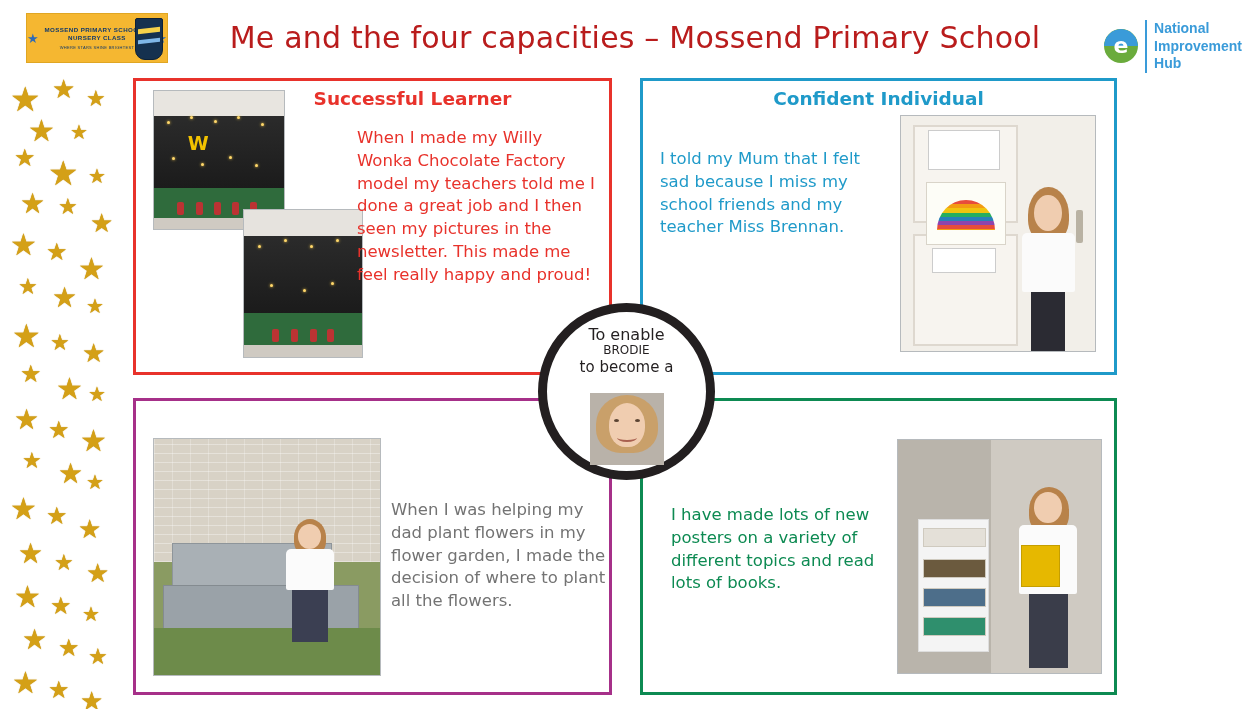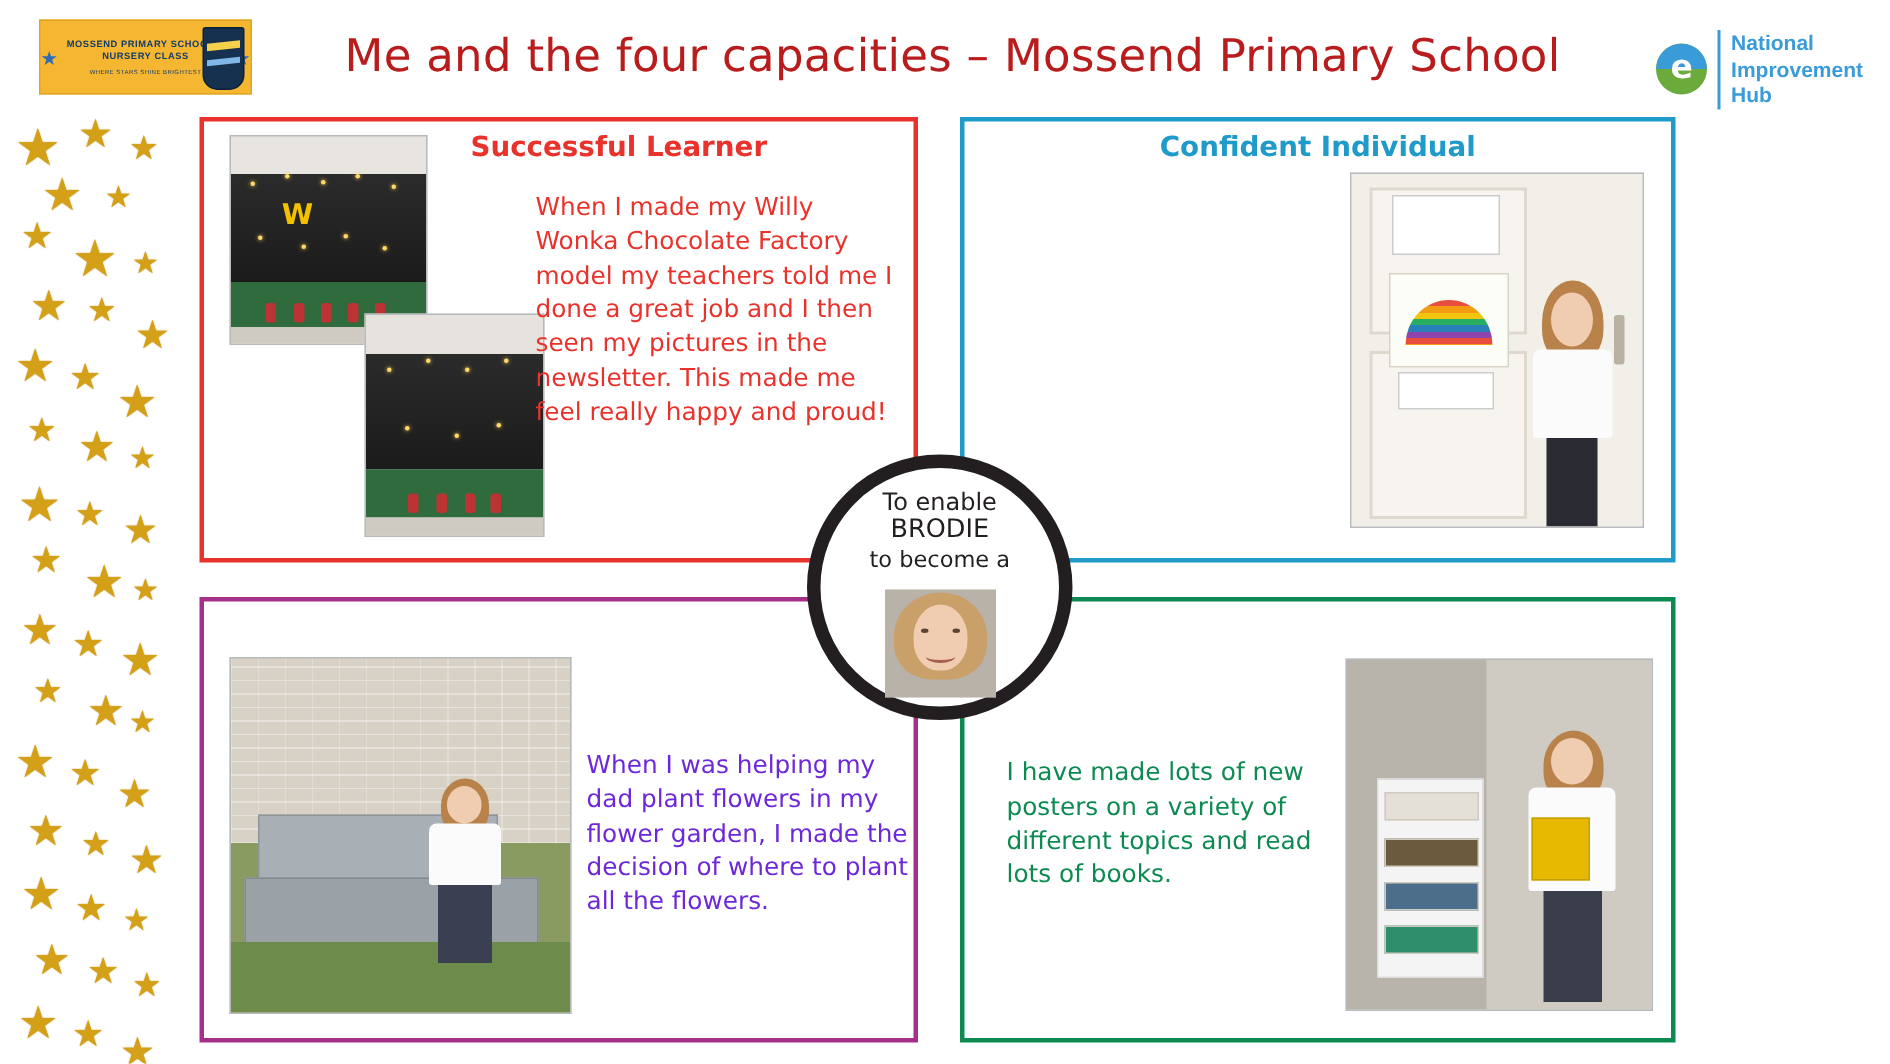--- a/index.html
+++ b/index.html
@@ -180,21 +180,21 @@
   #panel-sl .panel-title { color: #e8322b; margin-left: 80px; }
   #panel-ci { left: 640px; top: 78px; width: 477px; height: 297px; border-color: #1f9ac9; }
   #panel-ci .panel-title { color: #1f9ac9; }
   #panel-rc { left: 133px; top: 398px; width: 479px; height: 297px; border-color: #a63089; }
   #panel-rc .panel-title { color: #a63089; }
   #panel-ec { left: 640px; top: 398px; width: 477px; height: 297px; border-color: #0d8a52; }
   #panel-ec .panel-title { color: #0d8a52; }
 
   .txt-sl { position: absolute; left: 221px; top: 46px; width: 245px; color: #e8322b; }
   .txt-ci { position: absolute; left: 17px; top: 67px; width: 225px; color: #1f9ac9; }
-  .txt-rc { position: absolute; left: 255px; top: 98px; width: 215px; color: #6d28d9; }
+  .txt-rc { position: absolute; left: 255px; top: 98px; width: 215px; color: #737373; }
   .txt-ec { position: absolute; left: 28px; top: 103px; width: 205px; color: #0d8a52; }
 
   
   .photo {
     position: absolute;
     background: #cfd3d6;
     overflow: hidden;
     border: 1px solid #b6babd;
     box-sizing: border-box;
   }
@@ -254,21 +254,21 @@
     width: 177px;
     height: 177px;
     border-radius: 50%;
     background: #ffffff;
     border: 9px solid #231f20;
     box-sizing: border-box;
     text-align: center;
     z-index: 5;
   }
   .cc-line1 { font-size: 16px; color: #231f20; margin-top: 13px; font-family: "DejaVu Sans", sans-serif; }
-  .cc-line2 { font-size: 17px; color: #231f20; font-family: "DejaVu Sans", sans-serif; line-height: 1.15; }
+  .cc-line2 { font-size: 12px; color: #231f20; font-family: "DejaVu Sans", sans-serif; line-height: 1.15; }
   .cc-line3 { font-size: 15px; color: #231f20; font-family: "DejaVu Sans", sans-serif; }
   .cc-photo {
     position: absolute;
     left: 50%;
     transform: translateX(-50%);
     top: 81px;
     width: 74px;
     height: 72px;
     background: #c9c3bb;
     overflow: hidden;
@@ -399,20 +399,21 @@
       <div class="oompa" style="left:56%"></div>
         <div class="oompa" style="left:70%"></div>
     </div>
   </div>
 
   <div class="panel-body txt-sl">When I made my Willy Wonka Chocolate Factory model my teachers told me I done a great job and I then seen my pictures in the newsletter. This made me feel really happy and proud!</div>
 </div>
 
 <div class="panel" id="panel-ci">
   <div class="panel-title">Confident Individual</div>
+  <div class="panel-body txt-ci">I told my Mum that I felt sad because I miss my school friends and my teacher Miss Brennan.</div>
 
   <div class="photo" id="ph-ci">
     <div class="ph-inner">
       <div class="door"></div>
       <div class="door-panel" style="left:6%;top:4%;width:52%;height:40%"></div>
       <div class="door-panel" style="left:6%;top:50%;width:52%;height:46%"></div>
       <div class="note-white" style="left:14%;top:6%;width:36%;height:16%"></div>
       <div class="rainbow-art" style="left:13%;top:28%;width:40%;height:26%"></div>
       <div class="note-white" style="left:16%;top:56%;width:32%;height:10%"></div>
       <div style="position:absolute;right:6%;top:40%;width:4%;height:14%;background:#b9b2a3;border-radius:2px"></div>

